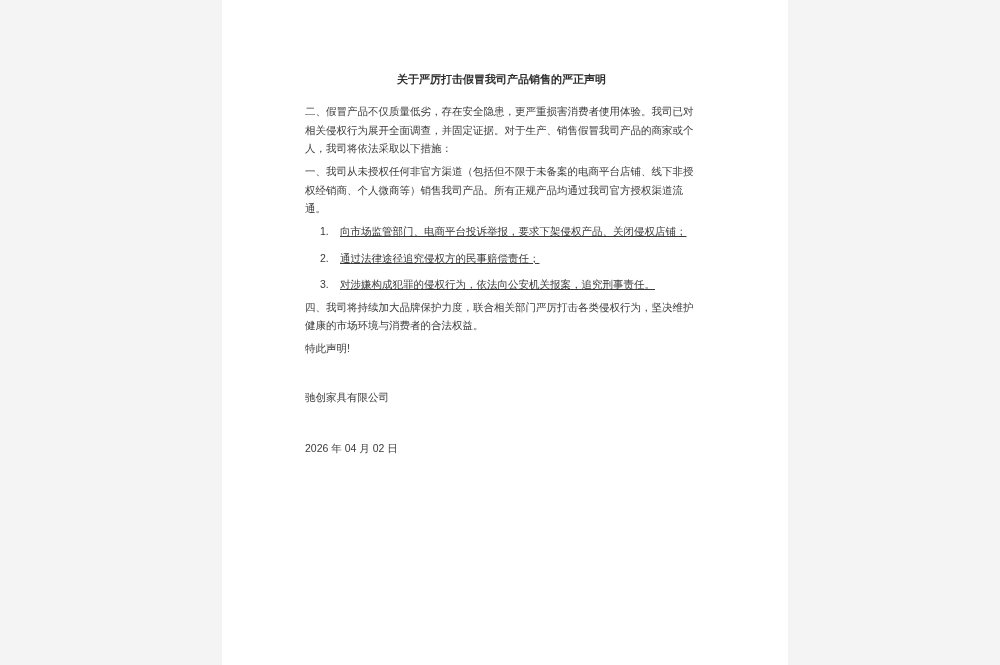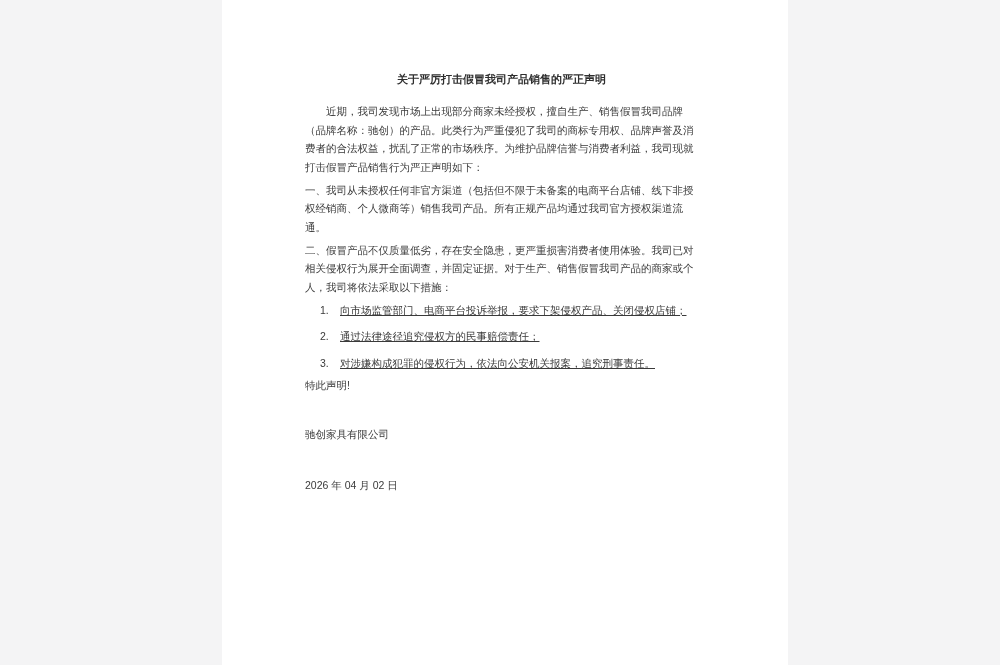--- a/index.html
+++ b/index.html
@@ -74,42 +74,42 @@
   }
 </style>
 </head>
 <body>
 
 <div class="canvas">
   <div class="paper">
 
     <h1 class="doc-title">关于严厉打击假冒我司产品销售的严正声明</h1>
 
-    <p class="para first-indent">近期，我司发现市场上出现部分商家未经授权，擅自生产、销售假冒我司品牌（品牌名称：驰创）的产品。此类行为严重侵犯了我司的商标专用权、品牌声誉及消费者的合法权益，扰乱了正常的市场秩序。为维护品牌信誉与消费者利益，我司现就打击假冒产品销售行为严正声明如下：</p>
+
+    <p class="para">二、假冒产品不仅质量低劣，存在安全隐患，更严重损害消费者使用体验。我司已对相关侵权行为展开全面调查，并固定证据。对于生产、销售假冒我司产品的商家或个人，我司将依法采取以下措施：</p>
 
     <p class="para">一、我司从未授权任何非官方渠道（包括但不限于未备案的电商平台店铺、线下非授权经销商、个人微商等）销售我司产品。所有正规产品均通过我司官方授权渠道流通。</p>
-
-    <p class="para">二、假冒产品不仅质量低劣，存在安全隐患，更严重损害消费者使用体验。我司已对相关侵权行为展开全面调查，并固定证据。对于生产、销售假冒我司产品的商家或个人，我司将依法采取以下措施：</p>
 
     <div class="measures">
       <div class="measure-item">
         <span class="measure-num">1.</span>
         <span class="measure-text">向市场监管部门、电商平台投诉举报，要求下架侵权产品、关闭侵权店铺；</span>
       </div>
       <div class="measure-item">
         <span class="measure-num">2.</span>
         <span class="measure-text">通过法律途径追究侵权方的民事赔偿责任；</span>
       </div>
       <div class="measure-item">
         <span class="measure-num">3.</span>
         <span class="measure-text">对涉嫌构成犯罪的侵权行为，依法向公安机关报案，追究刑事责任。</span>
       </div>
     </div>
 
 
+    <p class="para">四、我司将持续加大品牌保护力度，联合相关部门严厉打击各类侵权行为，坚决维护健康的市场环境与消费者的合法权益。</p>
 
     <p class="para closing">特此声明!</p>
 
     <div class="sign-block">
       <p class="signature">驰创家具有限公司</p>
       <p class="date">2026 年 04 月 02 日</p>
     </div>
 
   </div>
 </div>

